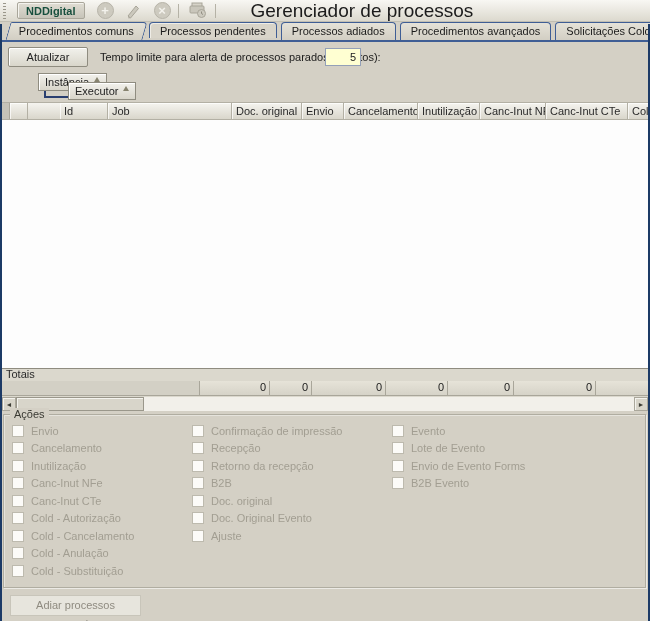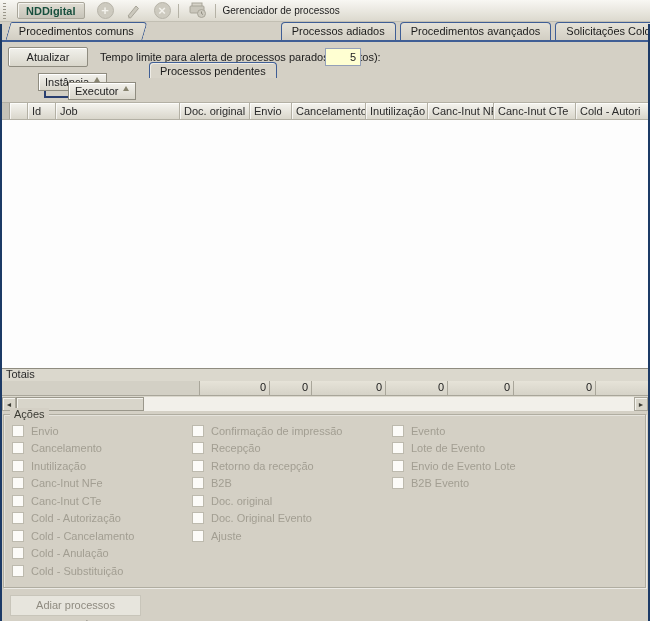--- a/index.html
+++ b/index.html
@@ -35,34 +35,34 @@
     box-shadow: inset 1px 1px 0 #f4f3ee;
   }
   .icon-circle {
     width:17px; height:17px; border-radius:50%;
     background:#cdcabf; border:1px solid #b7b4a9;
     color:#f3f2ec; font-weight:bold; font-size:13px;
     text-align:center; line-height:15px; margin-left:12px;
   }
   .tool-sep { width:1px; height:14px; background:#b5b2a6; margin:0 7px; }
   .svg-btn { margin-left:10px; display:flex; align-items:center; }
-  .app-title { font-size:10px; margin-left:0; color:#1b1b1b; }
+  .app-title { font-size:19px; margin-left:28px; color:#1b1b1b; }
 
   
   .tabstrip { position:absolute; left:8px; top:22px; height:18px; display:flex; gap:4px; z-index:40; }
   .tab {
     border:1px solid #3f5e95; border-bottom:none;
     border-radius:4px 4px 0 0;
     padding:0 10px; height:18px; line-height:17px;
     background: linear-gradient(#e5e2d8, #d2cec3);
     white-space:nowrap; color:#1b1b1b;
   }
   .tab.slant { transform: skewX(-16deg); border-radius:2px 4px 0 0; }
   .tab.slant .unskew { display:inline-block; transform: skewX(16deg); }
-  .tab.active { background:#d8d4c9; height:16px; position:relative; z-index:45; box-shadow: inset 1px 1px 0 #efede6; margin-top: 40px; }
+  .tab.active { background:#d8d4c9; height:16px; position:relative; z-index:45; box-shadow: inset 1px 1px 0 #efede6; }
   .tab-underline { position:absolute; left:0; top:40px; width:650px; height:2px; background:#3f5e95; z-index:42; }
 
   
   .btn3d {
     background: linear-gradient(#f2f1ec, #d9d6cb);
     border:1px solid #8f8c80; border-radius:2px;
     box-shadow: inset 1px 1px 0 #ffffff;
     text-align:center;
   }
   .btn-atualizar { position:absolute; left:8px; top:47px; width:80px; height:20px; line-height:19px; }
@@ -211,21 +211,21 @@
   <span class="sort-tri"></span>
 </div>
 <div class="grp-btn" id="grp-executor">
   <span>Executor</span>
   <span class="sort-tri"></span>
 </div>
 
 <div class="grid-header">
   <div class="indicator-col"></div>
   <div class="hcell" style="width:18px;"></div>
-  <div class="hcell" style="width:28px;">Id</div>
+  <div class="hcell" style="width:48px;margin-left:32px;">Id</div>
   <div class="hcell" style="width:124px;">Job</div>
   <div class="hcell" style="width:70px;">Doc. original</div>
   <div class="hcell" style="width:42px;">Envio</div>
   <div class="hcell" style="width:74px;">Cancelamento</div>
   <div class="hcell" style="width:62px;">Inutilização</div>
   <div class="hcell" style="width:66px;">Canc-Inut NFe</div>
   <div class="hcell" style="width:82px;">Canc-Inut CTe</div>
   <div class="hcell" style="flex:1; border-right:none;">Cold - Autori</div>
 </div>
 
@@ -327,21 +327,21 @@
   <label class="chk">
       <span class="box"></span>
       <span>Evento</span>
     </label>
   <label class="chk">
       <span class="box"></span>
       <span>Lote de Evento</span>
     </label>
   <label class="chk">
       <span class="box"></span>
-      <span>Envio de Evento Lote</span>
+      <span>Envio de Evento Forms</span>
     </label>
   <label class="chk">
       <span class="box"></span>
       <span>B2B Evento</span>
     </label>
 </div>
 
 <div class="defer-btn">Adiar processos marcados</div>
 
 </body></html>

